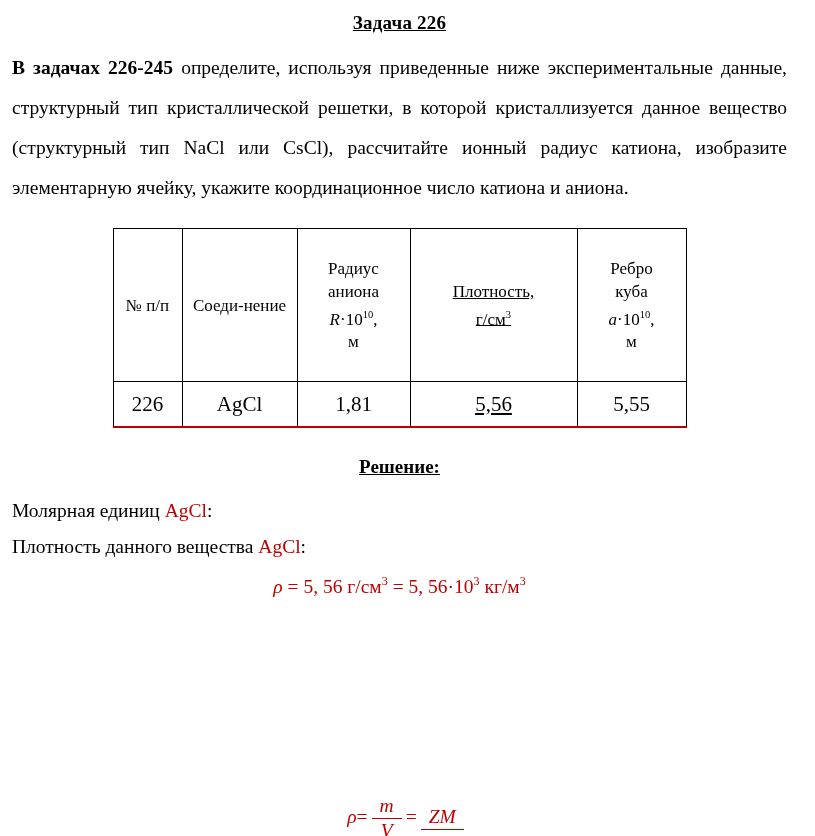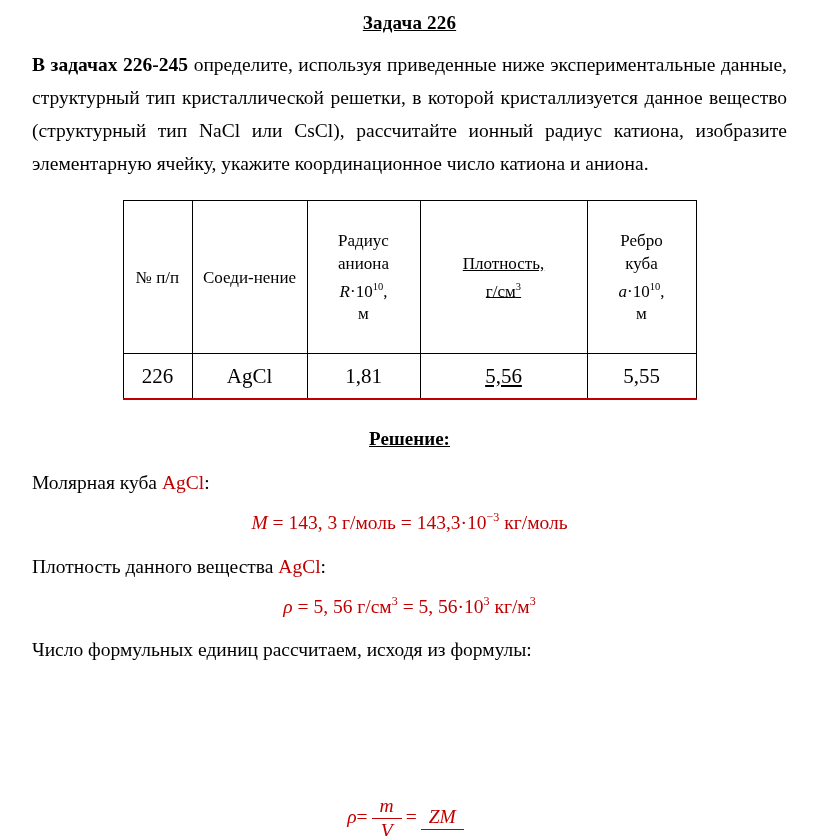--- a/index.html
+++ b/index.html
@@ -12,33 +12,33 @@
     background: #ffffff;
     font-family: "Liberation Serif", serif;
     color: #000000;
     overflow: hidden;
   }
   .page {
     position: relative;
     width: 815px;
     height: 836px;
     box-sizing: border-box;
-    padding: 8px 28px 0 32px;
+    padding: 8px 28px 0 12px;
   }
   .doc-title {
     text-align: center;
     font-size: 19px;
     font-weight: bold;
     text-decoration: underline;
     margin: 4px 0 14px 0;
     letter-spacing: 0.2px;
   }
   .body-par {
     font-size: 19.5px;
-    line-height: 33px;
+    line-height: 40px;
     text-align: justify;
     text-justify: inter-word;
     margin: 0 0 10px 0;
   }
   .body-par .lead {
     font-weight: bold;
   }
   .tbl-wrap {
     display: flex;
     justify-content: center;
@@ -165,25 +165,23 @@
         <td class="c-rad">1,81</td>
         <td class="c-dens">5,56</td>
         <td class="c-edge">5,55</td>
       </tr>
     </tbody>
       </table>
   </div>
 
   <div class="solution-head">Решение:</div>
 
-  <p class="txt-line"><span>Молярная куба </span><span class="red">AgCl</span><span>:</span></p>
+  <p class="txt-line"><span>Молярная единиц </span><span class="red">AgCl</span><span>:</span></p>
 
-  <div class="formula"><span class="ital">M</span><span> = 143, 3 г/моль = 143,3</span><span>·10</span><sup>−3</sup><span> кг/моль</span></div>
 
   <p class="txt-line"><span>Плотность данного вещества </span><span class="red">AgCl</span><span>:</span></p>
 
   <div class="formula"><span class="ital">ρ</span><span> = 5, 56  г/см</span><sup>3</sup><span> = 5, 56</span><span>·10</span><sup>3</sup><span>  кг/м</span><sup>3</sup></div>
 
-  <p class="txt-line">Число формульных единиц рассчитаем, исходя из формулы:</p>
 
   <div class="last-formula"><span class="eq-rho">ρ</span><span>=</span><span class="frac"><span class="num">m</span><span class="den">V</span></span><span>=</span><span class="frac"><span class="num">ZM</span><span class="den"></span></span></div>
 
 </div>
 
 </body></html>

